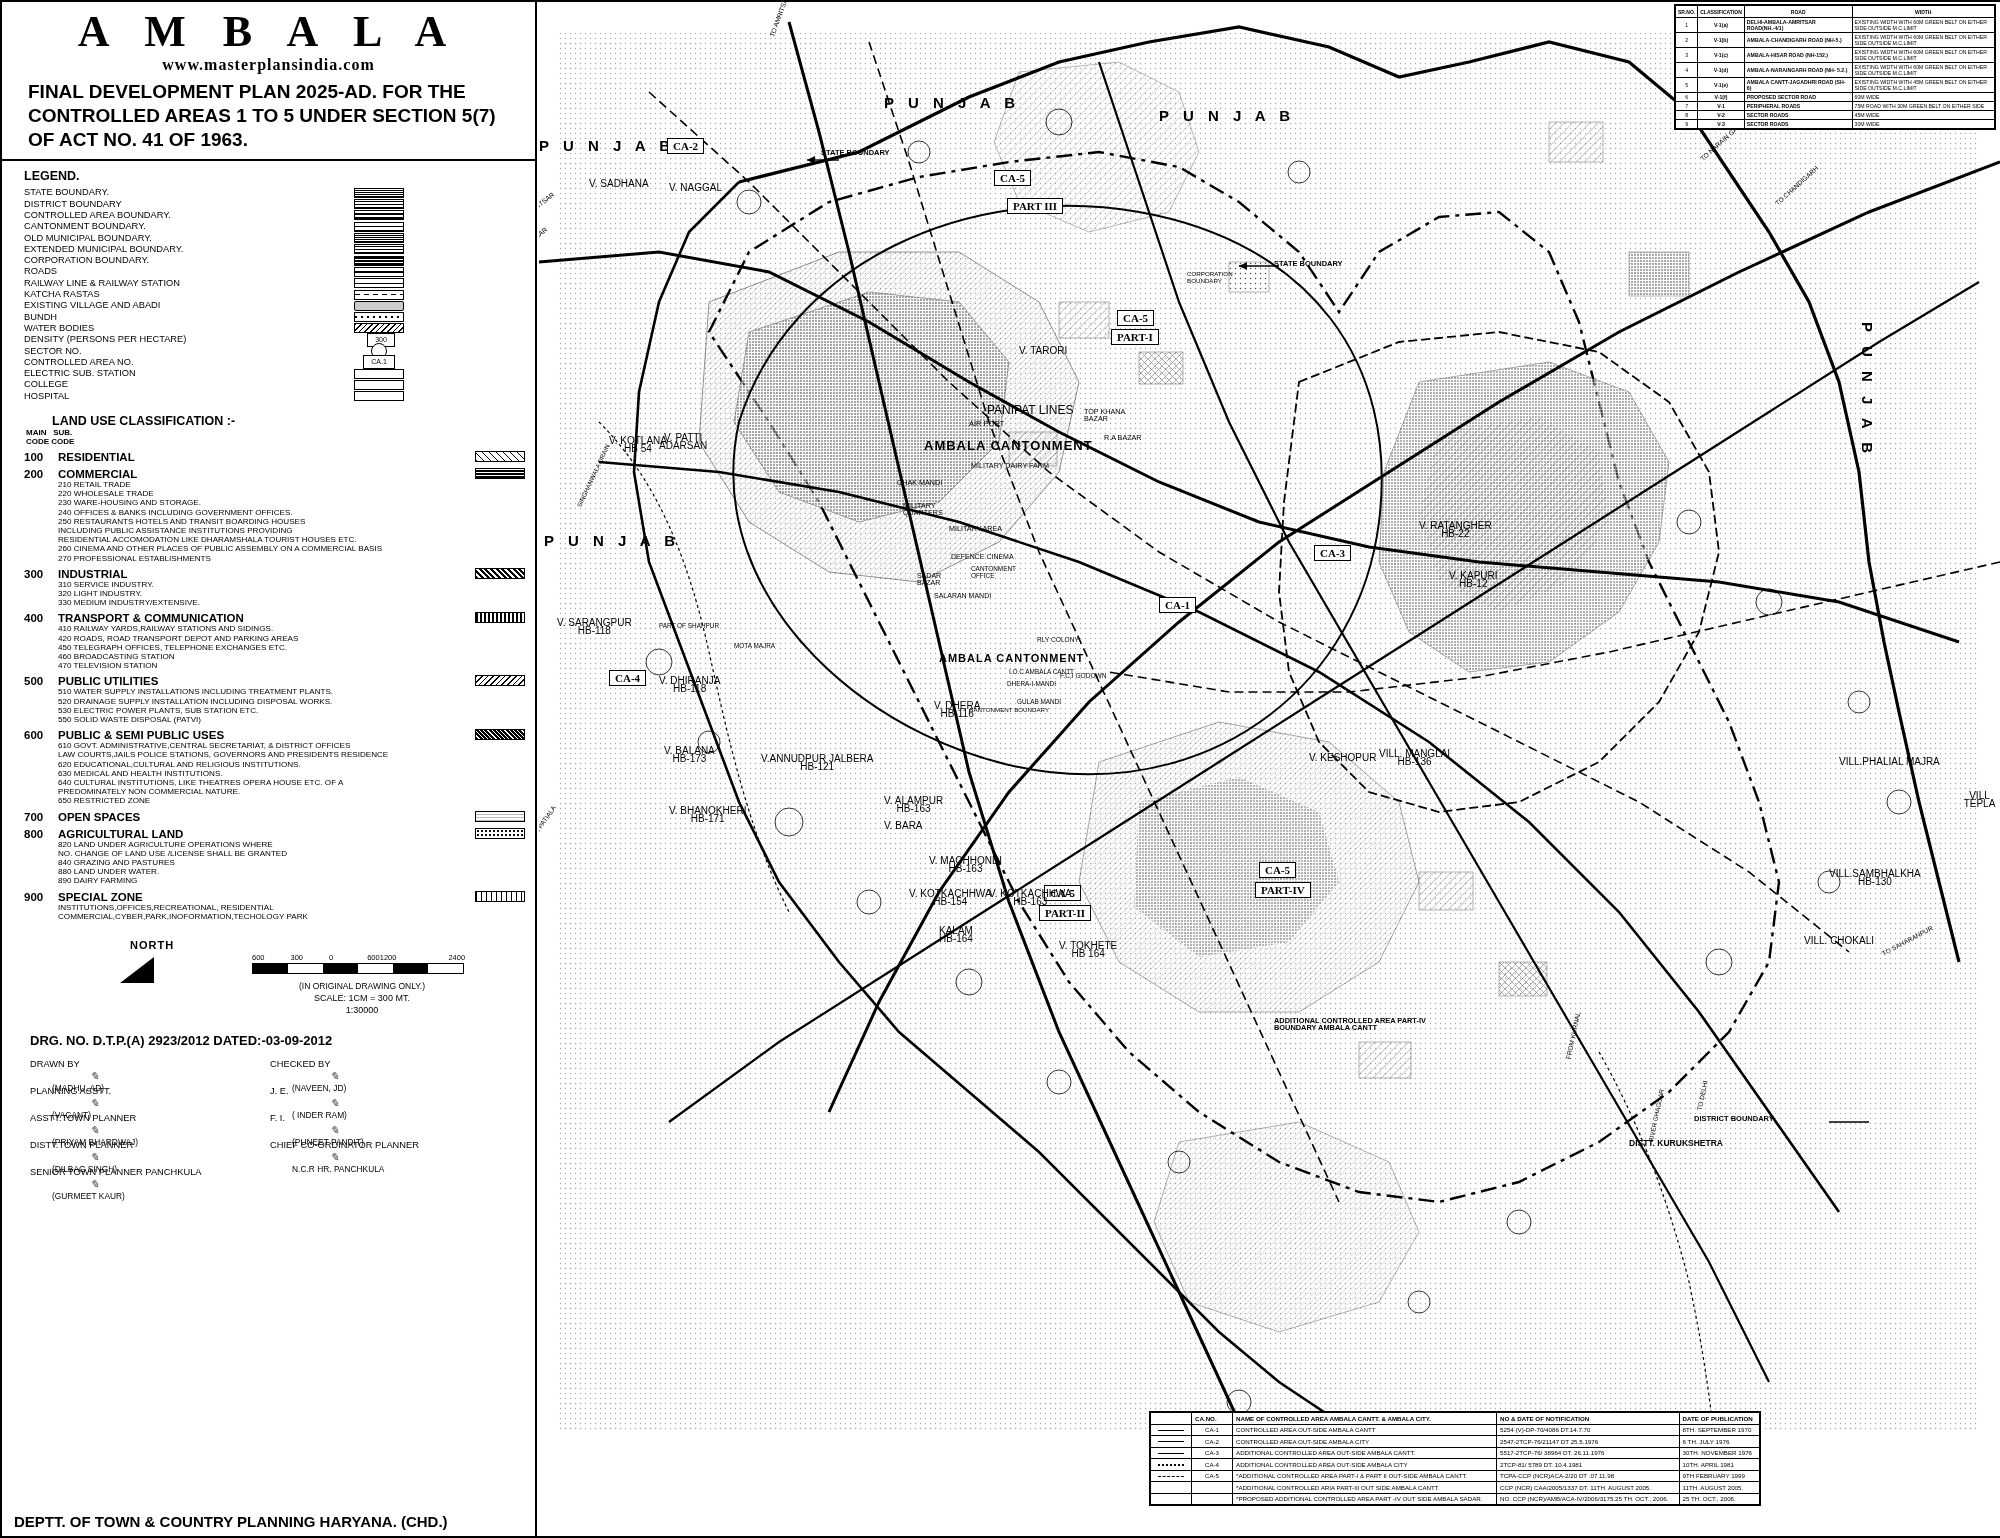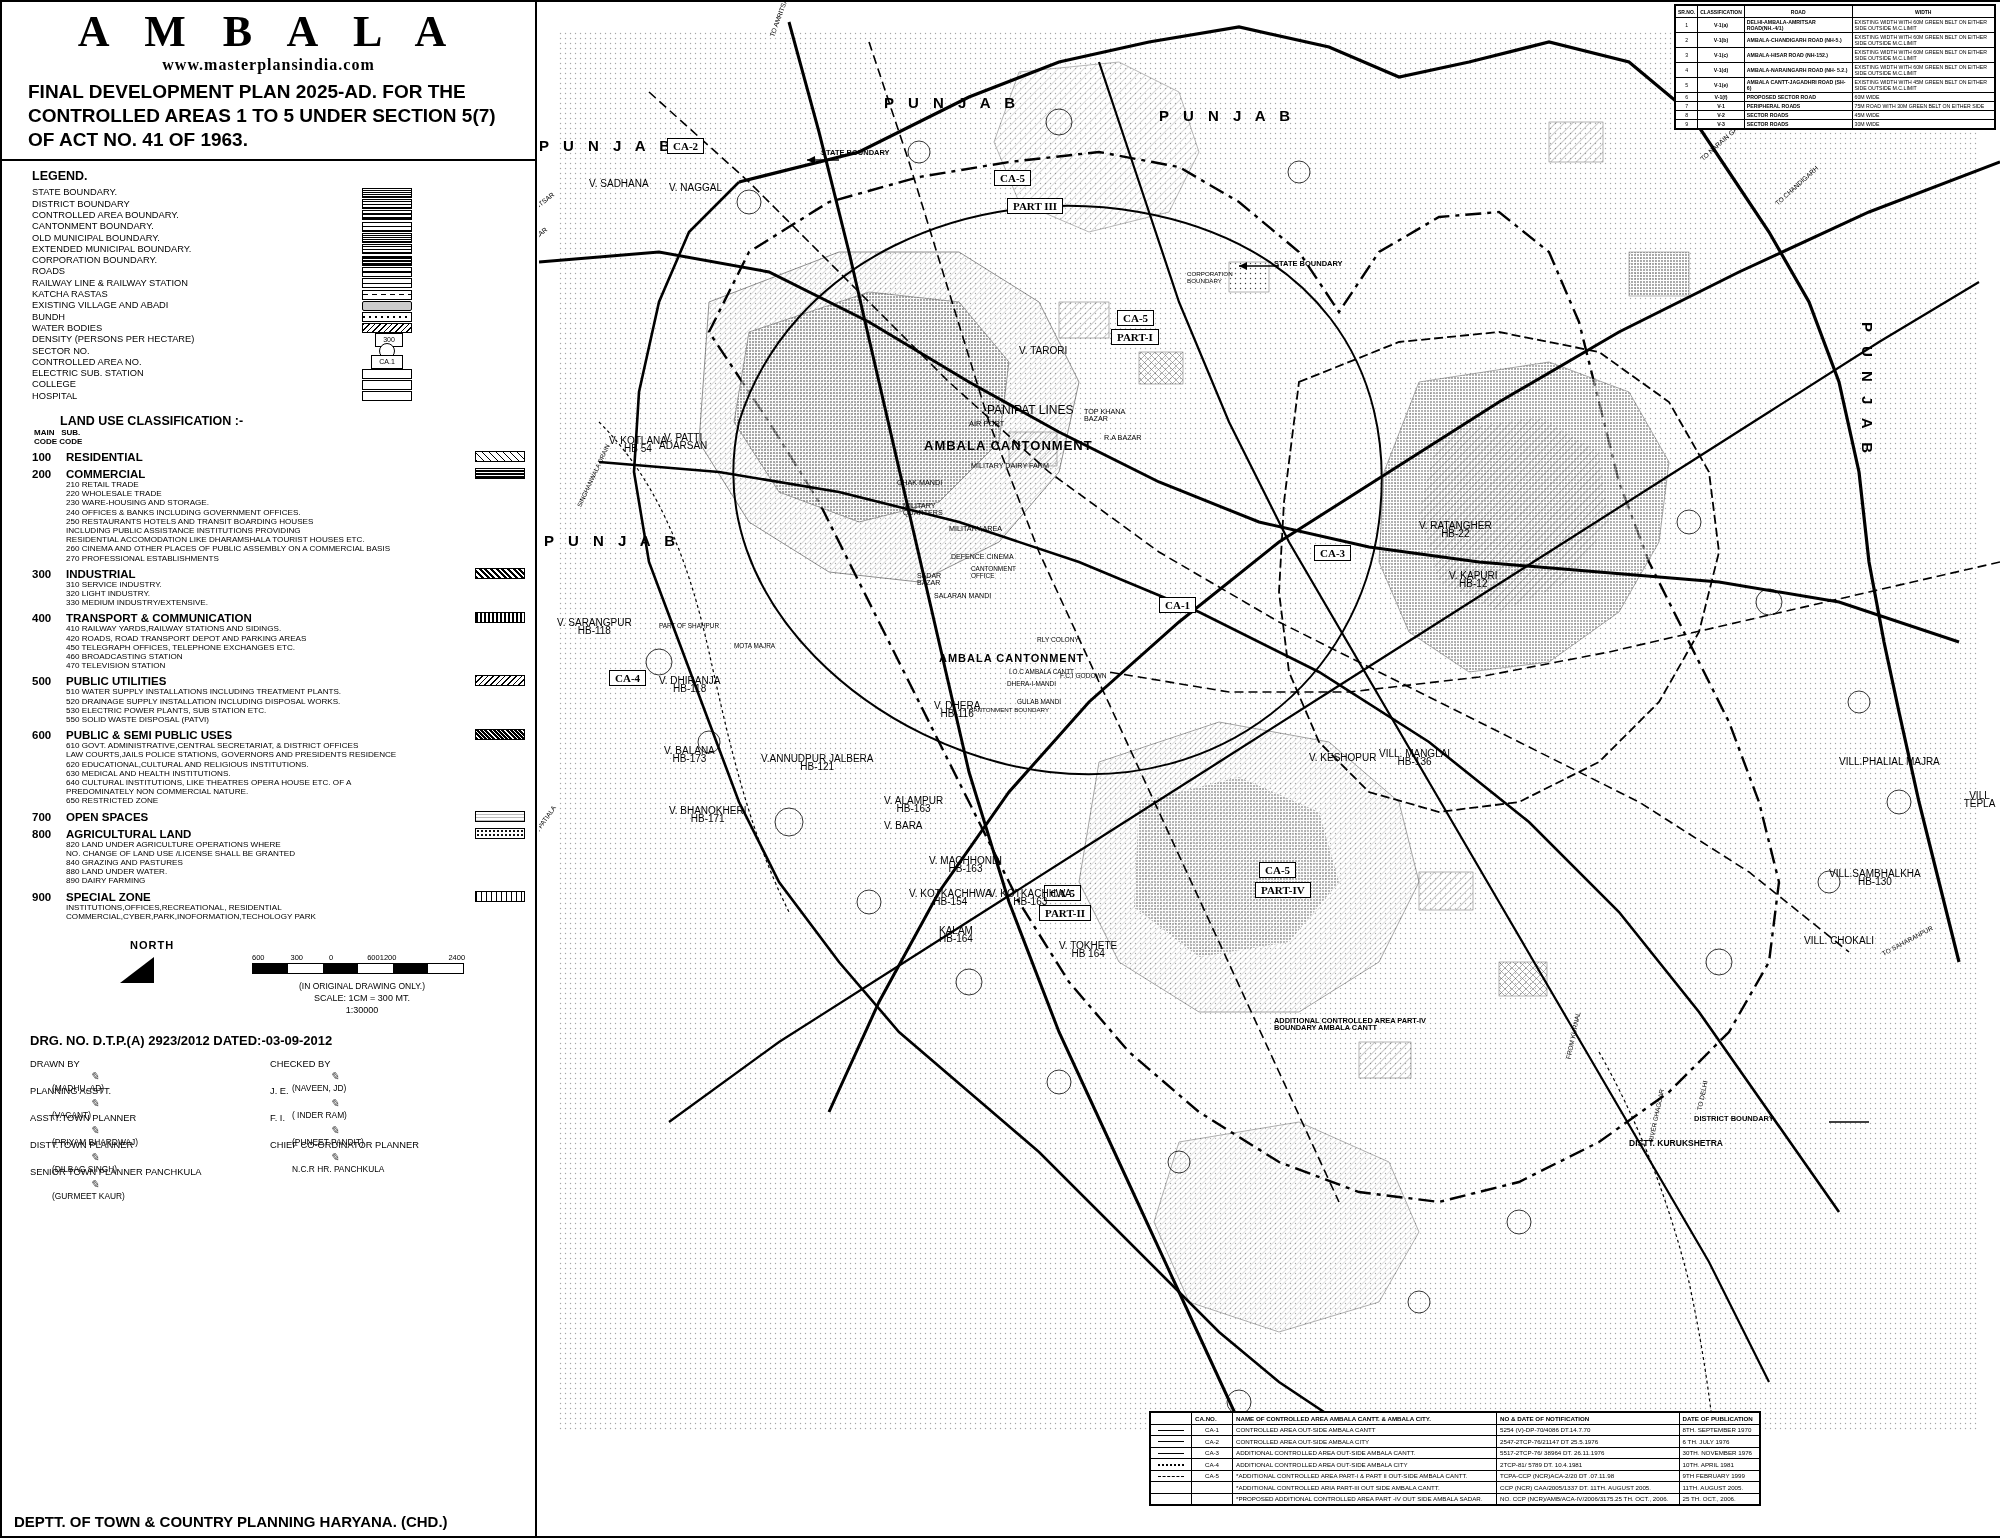--- a/index.html
+++ b/index.html
@@ -6,21 +6,21 @@
   body{width:2000px;height:1538px;font-family:"Liberation Sans",sans-serif;color:#000;position:relative;overflow:hidden;}
   .page{position:relative;width:2000px;height:1538px;border:2px solid #000;box-sizing:border-box;}
 
   
   .left-panel{position:absolute;left:0;top:0;width:535px;height:1534px;border-right:2px solid #000;box-sizing:border-box;}
   .title-block{padding:4px 8px 2px 8px;border-bottom:2px solid #000;}
   .ambala{font-family:"Liberation Serif",serif;font-weight:bold;font-size:44px;letter-spacing:13px;text-align:center;line-height:1;margin:4px 0 0 0;}
   .website{font-family:"Liberation Serif",serif;font-size:16px;text-align:center;letter-spacing:1px;margin:2px 0 6px 0;font-weight:bold;}
   .plan-title{font-weight:bold;font-size:19px;line-height:1.25;margin:2px 0 6px 18px;}
 
-  .legend-wrap{position:relative;padding:6px 10px 0 30px;}
+  .legend-wrap{position:relative;padding:6px 10px 0 22px;}
   .legend-head{font-weight:bold;font-size:12.5px;margin:2px 0 4px 0;}
   .legend-row{display:flex;align-items:center;font-size:9.3px;line-height:11px;height:11.3px;}
   .legend-row .lbl{width:320px;white-space:nowrap;}
   .swatch{width:48px;height:8px;border:1px solid #000;background:#fff;margin-left:10px;}
 
   .lu-head{font-weight:bold;font-size:12.5px;margin:12px 0 0 28px;text-decoration:none;}
   .codehead{font-size:8px;font-weight:bold;margin-left:2px;line-height:9px;}
   .lu-block{position:relative;margin-top:2px;}
   .lu-main{display:flex;align-items:flex-start;font-size:11.5px;font-weight:bold;margin-top:5px;}
   .lu-main .code{width:34px;}

